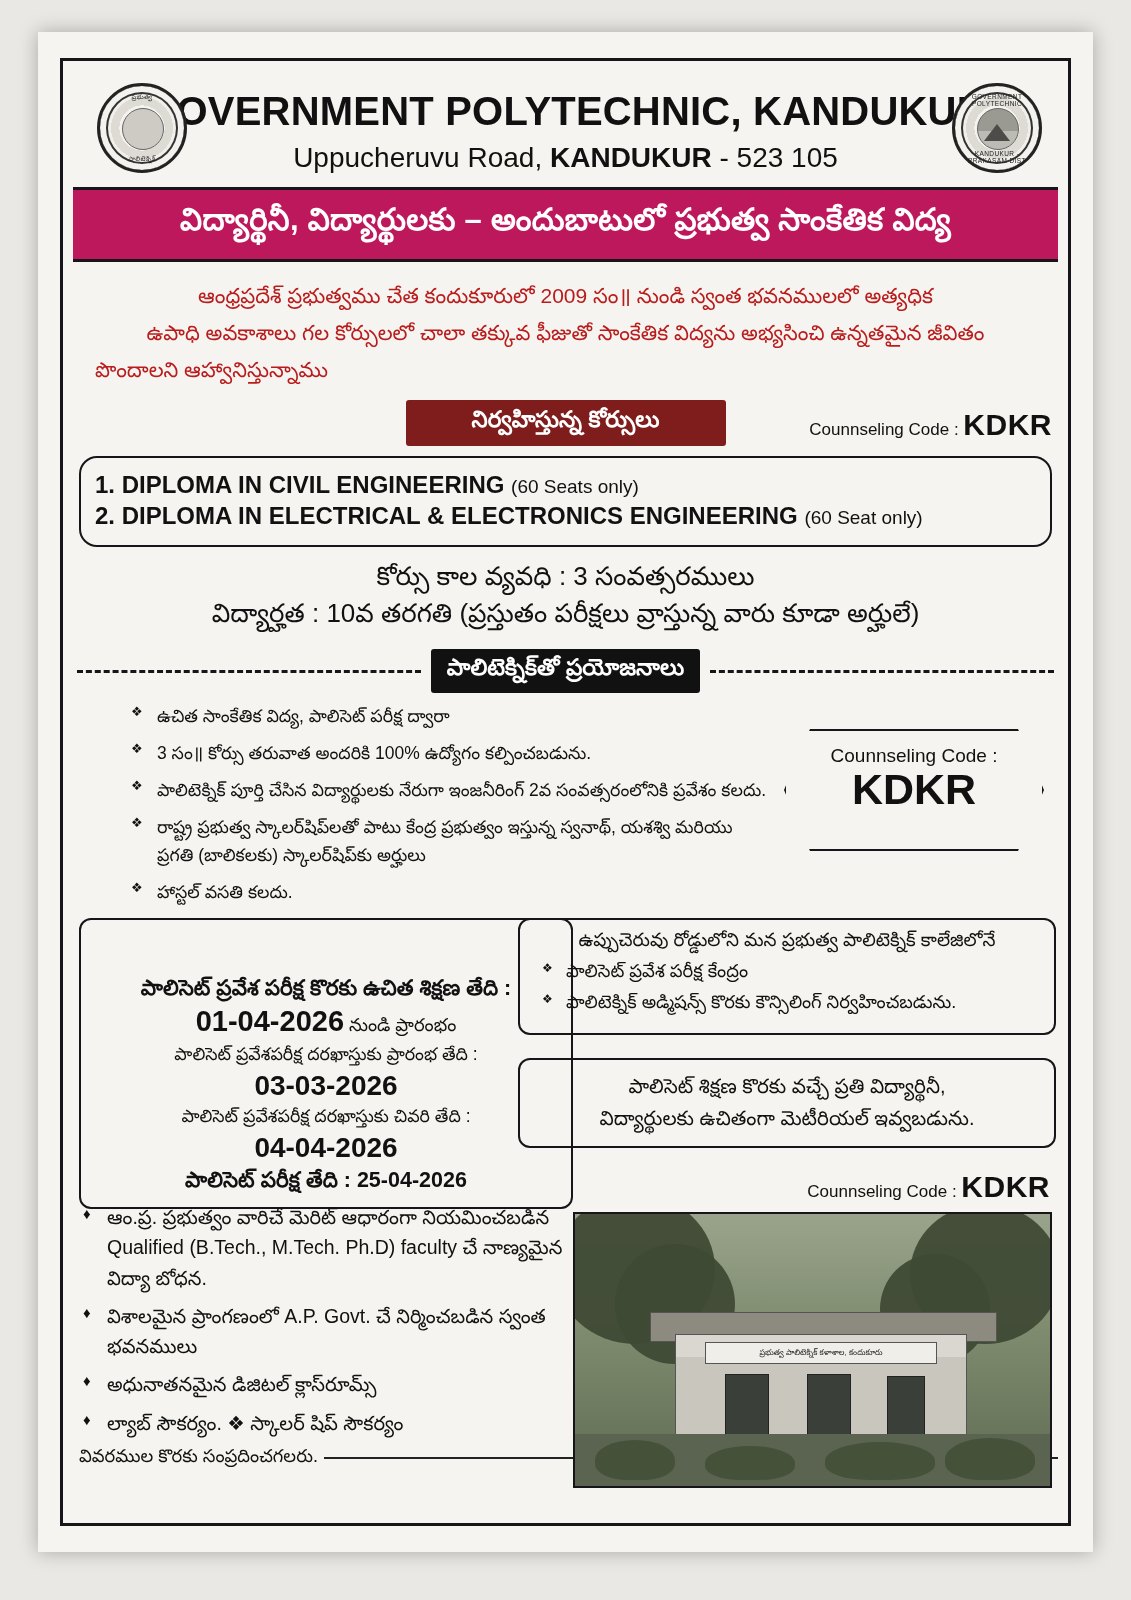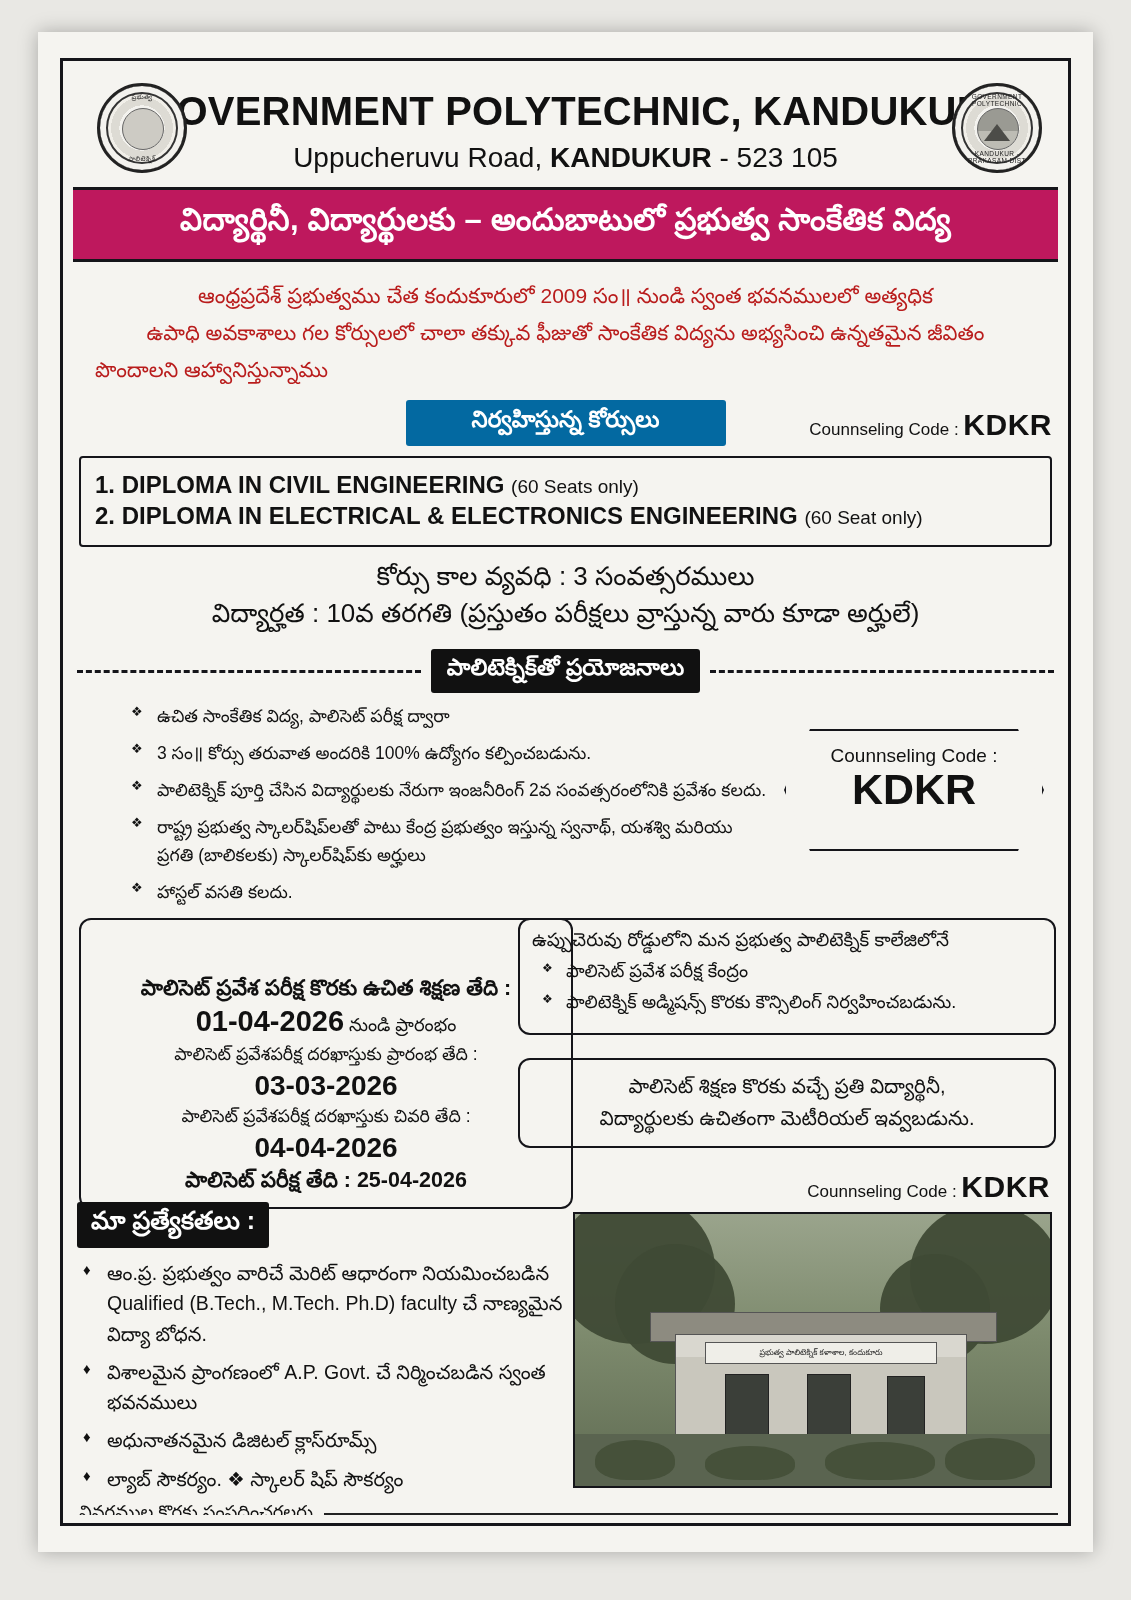--- a/index.html
+++ b/index.html
@@ -74,29 +74,29 @@
   .intro{
     padding:16px 18px 6px;font-size:21px;line-height:1.75;color:#b91c1c;
     text-align:center;
   }
   .intro p{margin:0;}
   .intro .l3{text-align:left;padding-left:4px;}
 
   
   .courses-wrap{position:relative;margin-top:6px;}
   .ribbon{
-    width:320px;margin:0 auto;background:#0369a1;color:#fff;text-align:center;
+    width:320px;margin:0 auto;background:#7f1d1d;color:#fff;text-align:center;
     font-size:23px;font-weight:bold;padding:6px 0 8px;border-radius:3px;
   }
   .codeline{
     position:absolute;right:6px;top:8px;font-size:17px;color:#111;
   }
   .codeline b{font-size:30px;font-weight:bold;letter-spacing:.5px;}
   .course-box{
-    margin:10px 6px 0;border:2px solid #15151a;border-radius:4px;
+    margin:10px 6px 0;border:2px solid #15151a;border-radius:18px;
     padding:10px 14px 12px;
   }
   .course{
     font-size:24px;font-weight:bold;color:#111;margin:3px 0;
   }
   .course .seats{font-size:19px;font-weight:normal;}
 
   .duration{
     text-align:center;font-size:26px;color:#111;margin-top:10px;line-height:1.5;
   }
@@ -139,21 +139,21 @@
     color:#111;
   }
   .box-left{left:6px;top:0;width:470px;padding:8px 10px 10px;text-align:center;}
   .box-left .h{font-size:21.5px;font-weight:bold;margin-top:48px;}
   .box-left .big{font-size:29px;font-weight:bold;}
   .box-left .big .sm{font-size:18px;font-weight:normal;}
   .box-left .mini{font-size:17.5px;margin-top:4px;}
   .box-left .dt{font-size:28px;font-weight:bold;margin-top:2px;}
 
   .box-r1{right:2px;top:0;width:510px;padding:9px 12px 10px;}
-  .box-r1 .h{font-size:18.5px;text-align:left;}
+  .box-r1 .h{font-size:18.5px;text-align:center;}
   .box-r1 ul{margin:6px 0 0 6px;padding:0;}
   .box-r1 li{list-style:none;position:relative;padding-left:28px;font-size:18px;margin:6px 0;}
   .box-r1 li:before{content:"\2756";position:absolute;left:4px;top:0;font-size:12px;}
 
   .box-r2{right:2px;top:140px;width:510px;padding:10px 12px 12px;text-align:center;}
   .box-r2 div{font-size:20px;line-height:1.6;}
 
   .code-right{
     position:absolute;right:8px;top:252px;font-size:17px;color:#111;
   }
@@ -304,21 +304,20 @@
         <div>పాలిసెట్ శిక్షణ కొరకు వచ్చే ప్రతి విద్యార్థినీ,</div>
         <div>విద్యార్థులకు ఉచితంగా మెటీరియల్ ఇవ్వబడును.</div>
       </div>
 
       <div class="code-right">
         <span>Counnseling Code : </span><b>KDKR</b>
       </div>
     </div>
 
     <div class="spec">
-      <div class="spec-head">మా ప్రత్యేకతలు :</div>
       <ul>
         <li><span>ఆం.ప్ర. ప్రభుత్వం వారిచే మెరిట్ ఆధారంగా నియమించబడిన Qualified (B.Tech., M.Tech. Ph.D) faculty చే నాణ్యమైన విద్యా బోధన.</span></li>
         <li><span>విశాలమైన ప్రాంగణంలో A.P. Govt. చే నిర్మించబడిన స్వంత భవనములు</span></li>
         <li><span>అధునాతనమైన డిజిటల్ క్లాస్‌రూమ్స్</span></li>
         <li><span>ల్యాబ్ సౌకర్యం.    ❖  స్కాలర్ షిప్ సౌకర్యం</span></li>
       </ul>
 
       <div class="photo">
         <div class="sky"></div>
         <div class="tree" style="left:-20px;top:-20px;width:160px;height:150px;"></div>

